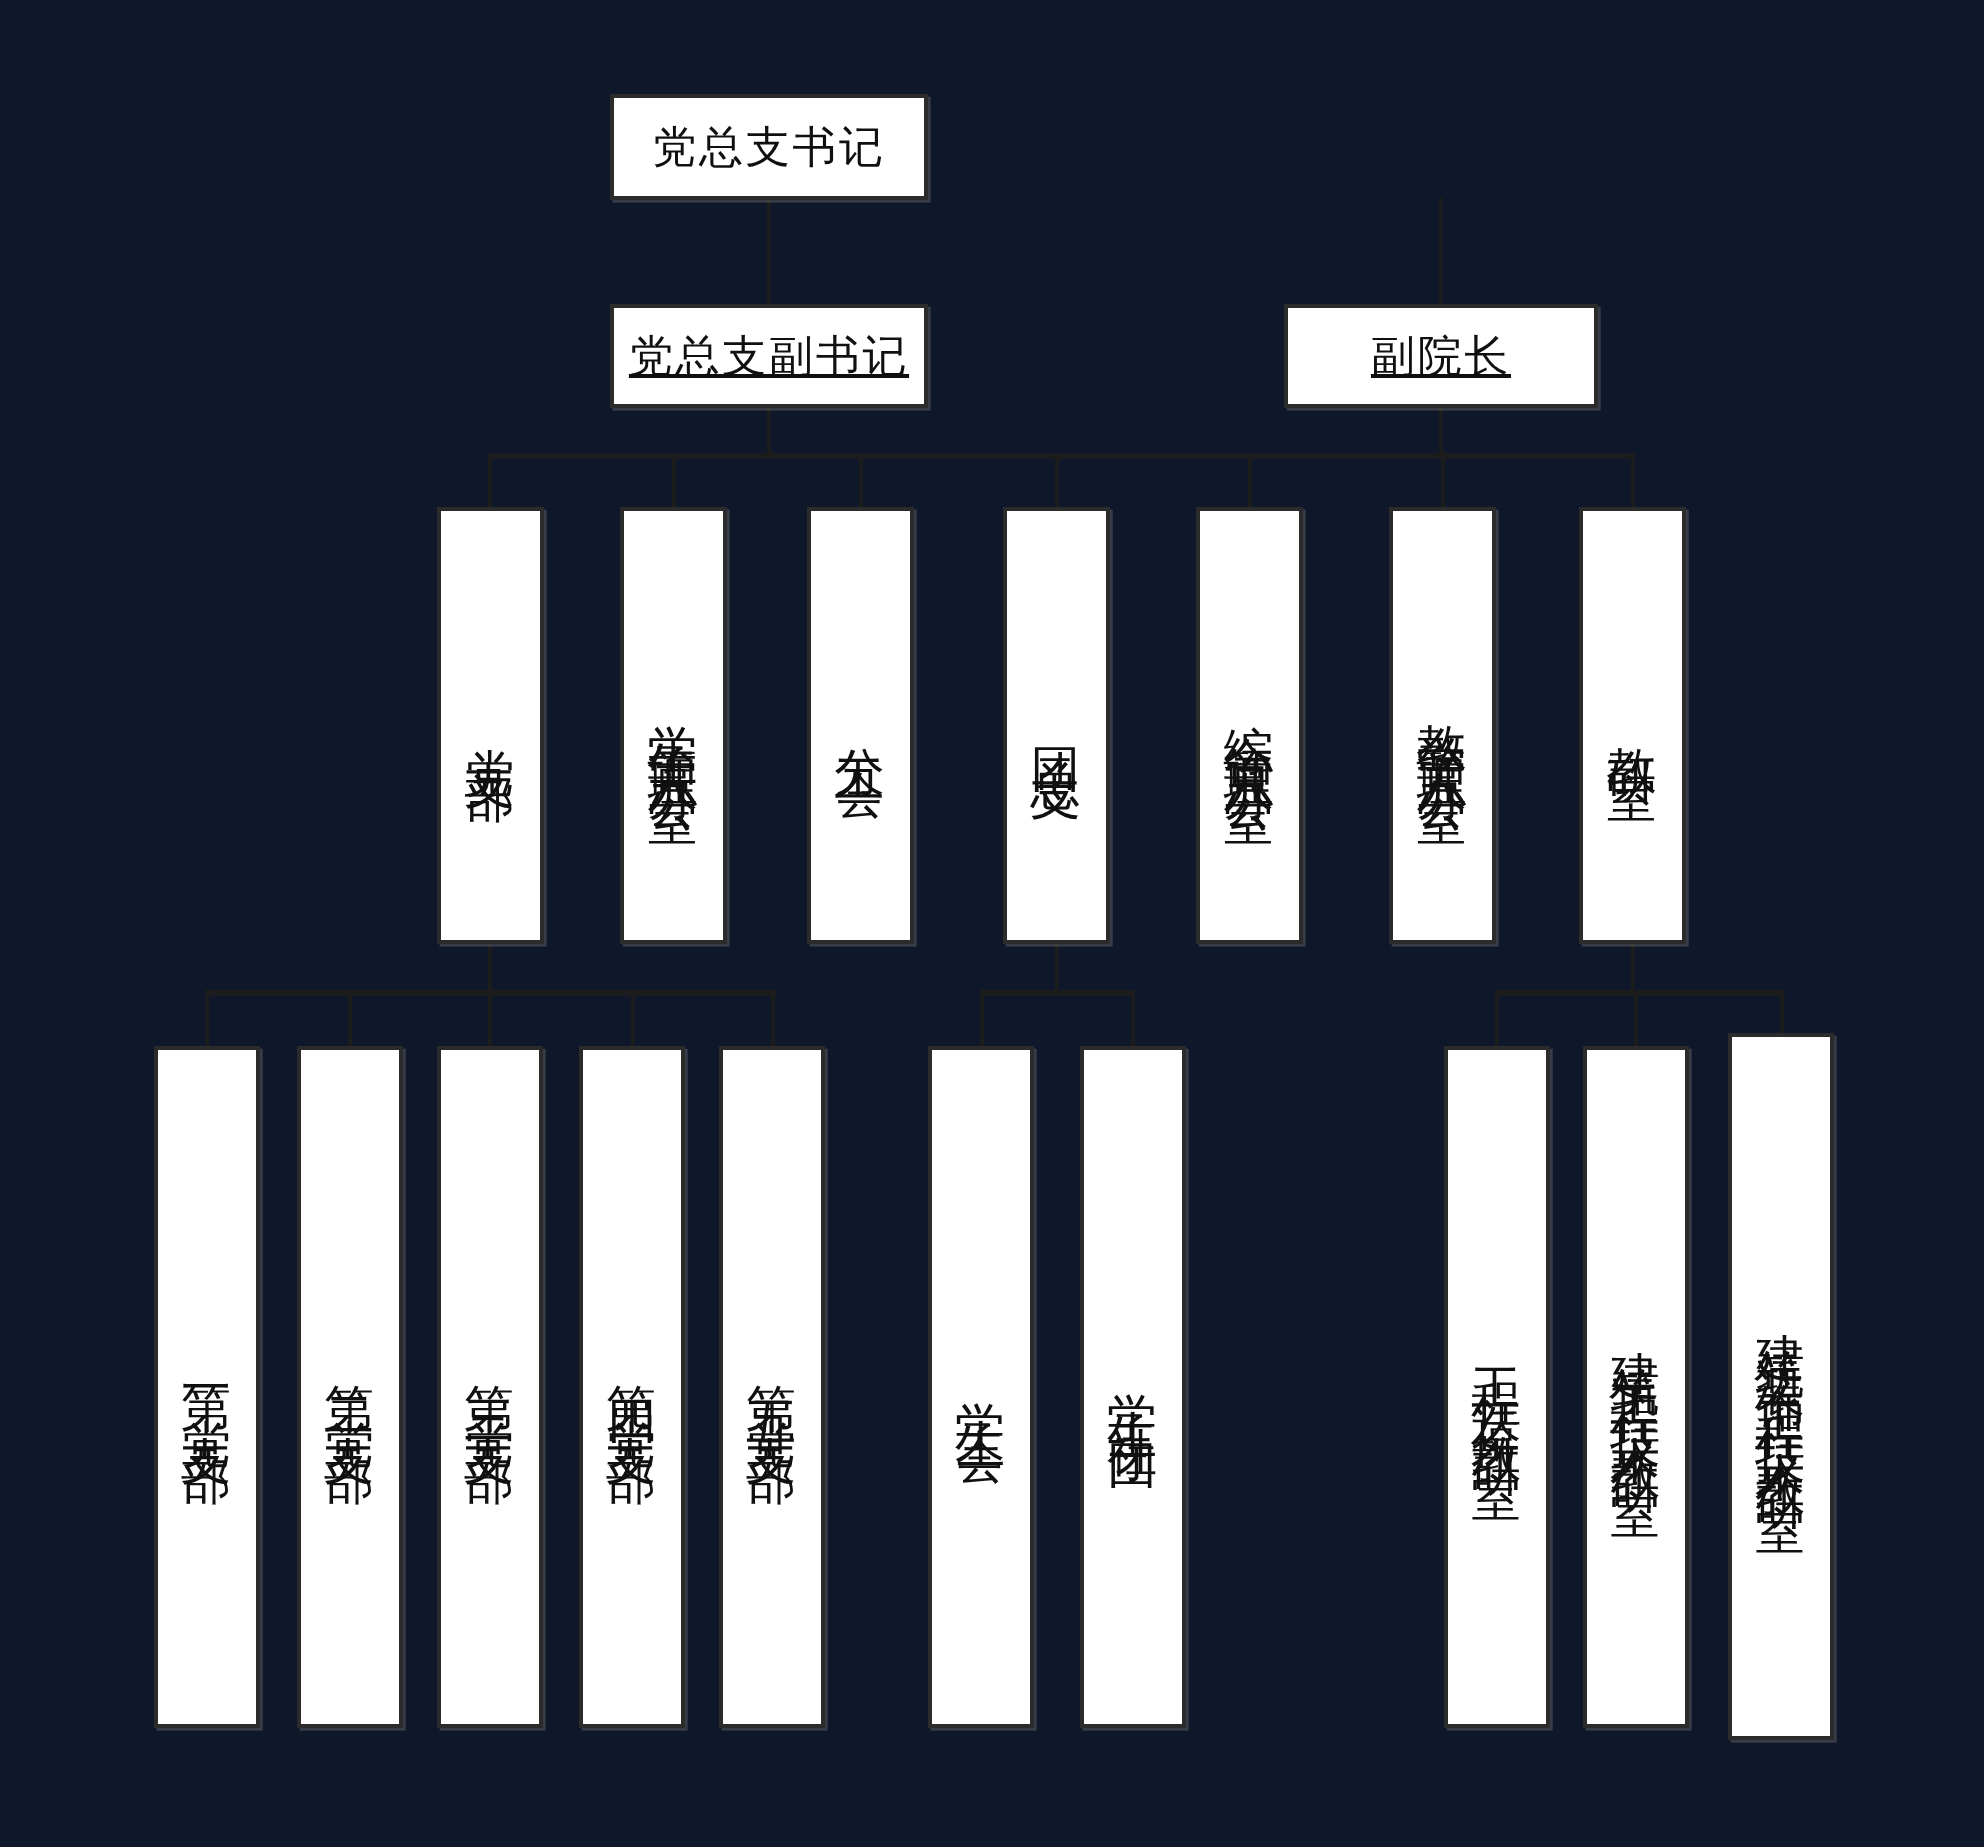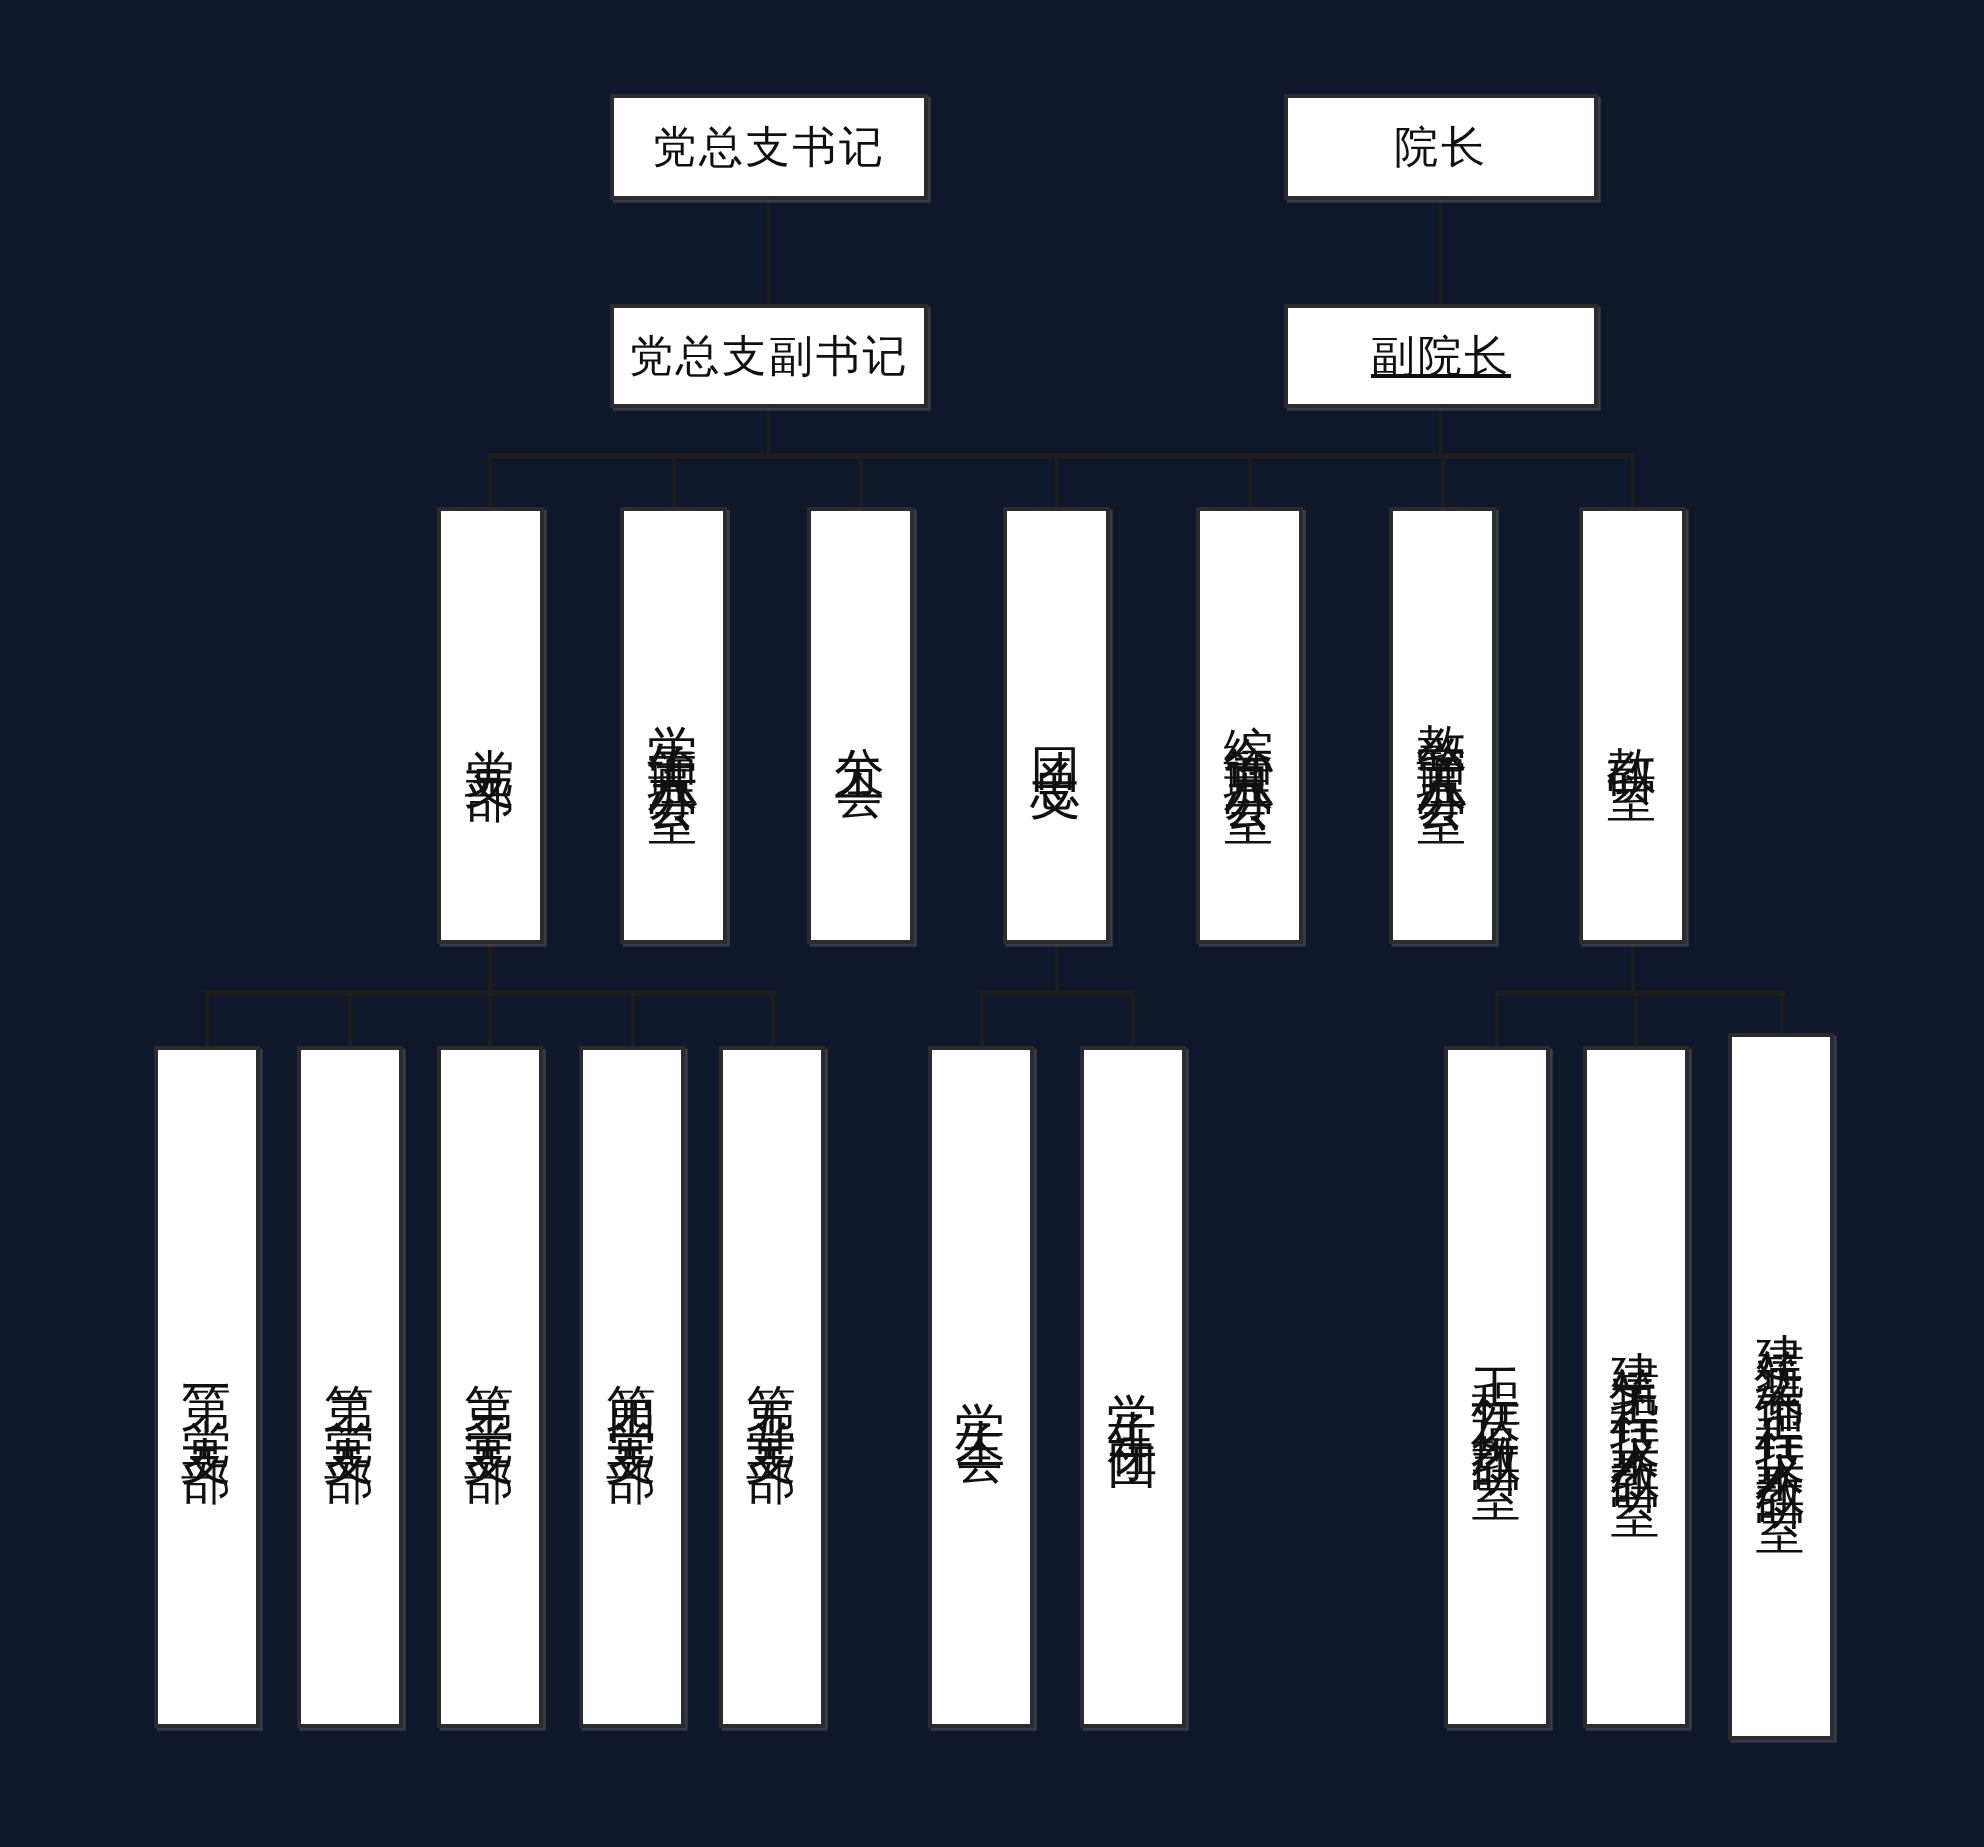--- a/index.html
+++ b/index.html
@@ -83,25 +83,22 @@
 
   <div class="line" style="left:1631px;top:942px;width:3.5px;height:52px;"></div>
   <div class="line" style="left:1495px;top:990px;width:290px;height:6.2px;"></div>
   <div class="line" style="left:1495px;top:993px;width:3.5px;height:55px;"></div>
   <div class="line" style="left:1634px;top:993px;width:3.5px;height:55px;"></div>
   <div class="line" style="left:1780px;top:993px;width:3.5px;height:44px;"></div>
 
   <div class="box hbox" style="left:610px;top:94px;width:318px;height:106px;">
     <span>党总支书记</span>
   </div>
-  <div class="box hbox" style="left:1284px;top:94px;width:314px;height:106px;">
-    <span>院长</span>
-  </div>
 
-  <div class="box hbox" style="left:610px;top:304px;width:318px;height:104px;">
+  <div class="box hbox" style="left:610px;top:304px;width:318px;height:104px;text-decoration:underline;">
     <span>党总支副书记</span>
   </div>
   <div class="box hbox" style="left:1284px;top:304px;width:314px;height:104px;text-decoration:underline;">
     <span>副院长</span>
   </div>
 
   <div class="box vbox" style="left:437px;top:507px;width:107px;height:437px;">
     <span>党支部</span>
   </div>
   <div class="box vbox" style="left:620px;top:507px;width:107px;height:437px;">

